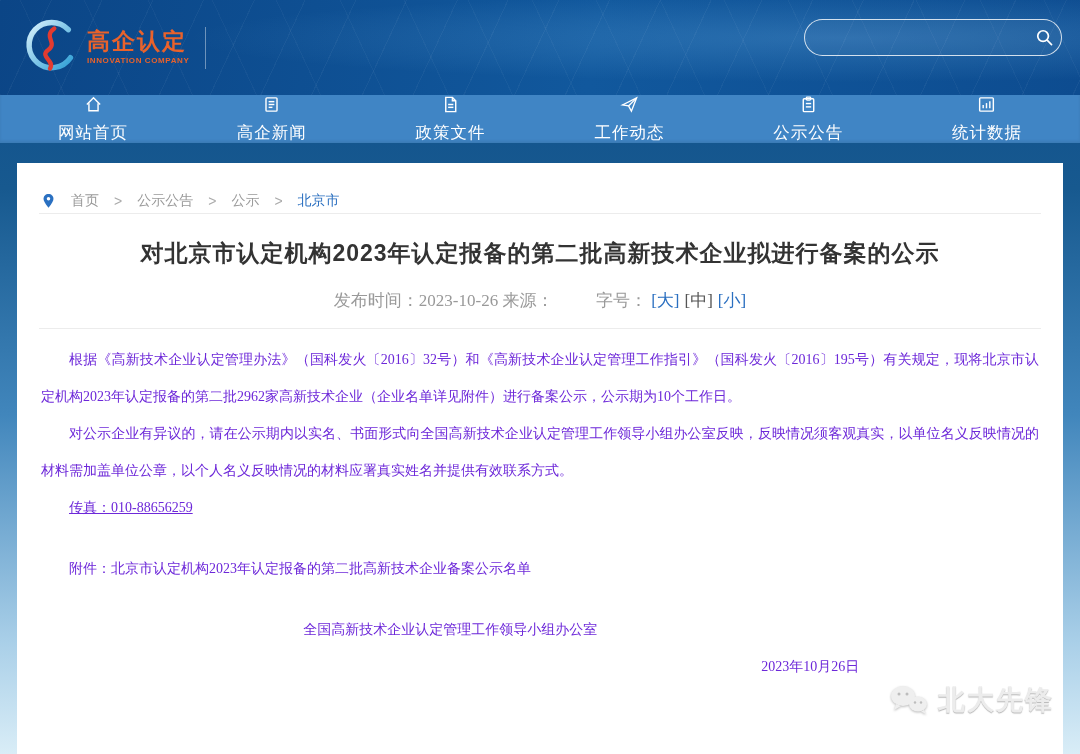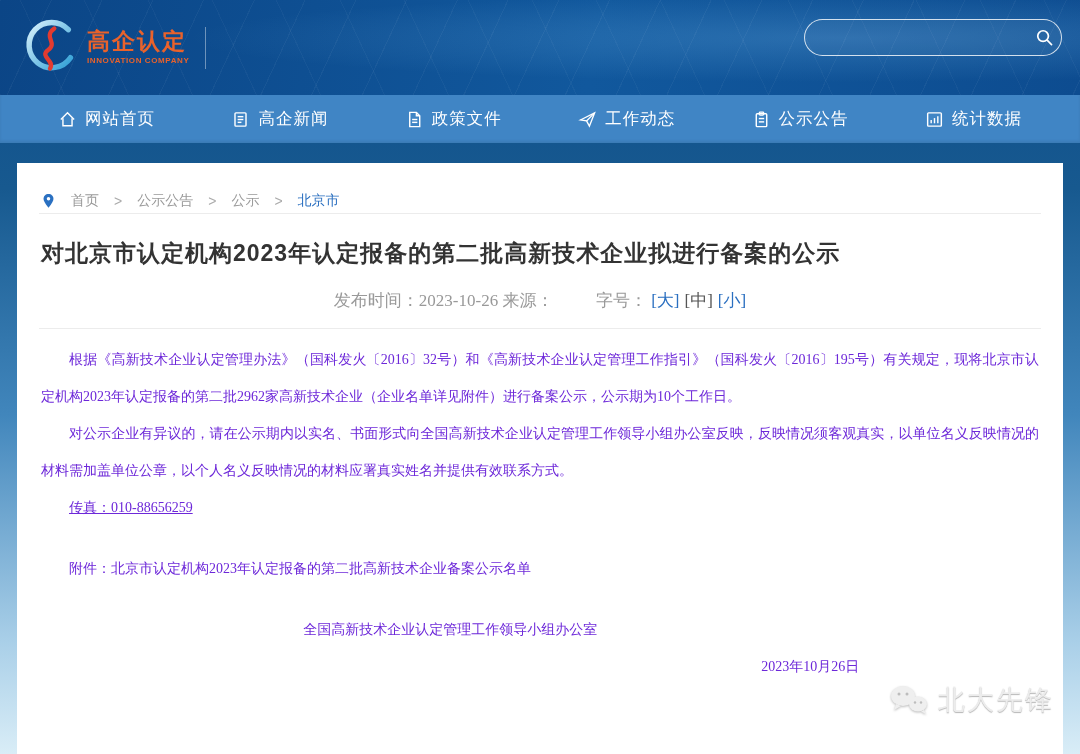--- a/index.html
+++ b/index.html
@@ -47,20 +47,21 @@
   .main-nav {
     height:48px; background:#4085c5;
     display:flex; align-items:center; justify-content:space-between;
     padding:0 58px;
     box-shadow: inset 0 -2px 3px rgba(0,0,0,0.08);
   }
   .nav-item {
     display:flex; align-items:center; gap:8px;
     color:#ffffff; font-size:16.5px; text-decoration:none; cursor:pointer;
     letter-spacing:1px;
+    flex-direction:column;
   }
   .nav-item svg { display:block; }
 
   
   .content-panel {
     margin:20px 17px 0 17px;
     background:#ffffff;
     height:591px;
     padding:0 24px;
     position:relative;
@@ -69,21 +70,21 @@
     display:flex; align-items:center; gap:15px;
     padding-top:26px; height:50px;
     font-size:14px; color:#999;
   }
   .breadcrumb a { color:#999; text-decoration:none; cursor:pointer; }
   .breadcrumb .bc-sep { color:#aaa; }
   .breadcrumb .bc-current { color:#2a6fc0; text-decoration:none; cursor:pointer; }
   .divider { border:none; border-top:1px solid #ececec; margin:0 -2px; }
 
   .article-title {
-    color:#333; font-size:23px; font-weight:bold;
+    text-align:center; color:#333; font-size:23px; font-weight:bold;
     margin-top:24px; letter-spacing:1px;
     font-family:"Liberation Sans", sans-serif;
   }
   .article-meta {
     text-align:center; color:#999; font-size:17px; margin-top:20px; padding-bottom:16px;font-family:Liberation Serif, serif;
   }
   .article-meta .meta-gap { display:inline-block; width:34px; }
   .size-links a { text-decoration:none; color:#2a6fc0; cursor:pointer; }
   .size-links a.size-mid { color:#555; }
   .size-links a + a { margin-left:5px; }
@@ -97,21 +98,21 @@
   .fax-line { text-indent:2em;text-decoration:underline; }
   .attachment-line { text-indent:2em; margin-top:24px; }
   .sig-wrap { width:82%; text-align:center; margin-top:24px; }
   .sig-line { }
   .date-line { margin-top:0;text-align:right; }
 
   
   .watermark {
     position:absolute; right:26px; top:682px;
     display:flex; align-items:center; gap:8px;
-    color:#ececec; font-size:27px; font-weight:normal; letter-spacing:2px;
+    color:#ececec; font-size:27px; font-weight:bold; letter-spacing:2px;
     text-shadow:0 1px 1px rgba(120,120,120,0.55), 0 -1px 1px rgba(255,255,255,0.9);
     pointer-events:none;
   }
   .watermark svg { filter: drop-shadow(0 1px 1px rgba(120,120,120,0.5)); }
 </style>
 </head>
 <body>
 
 <header class="site-header">
   <div class="logo-block">

